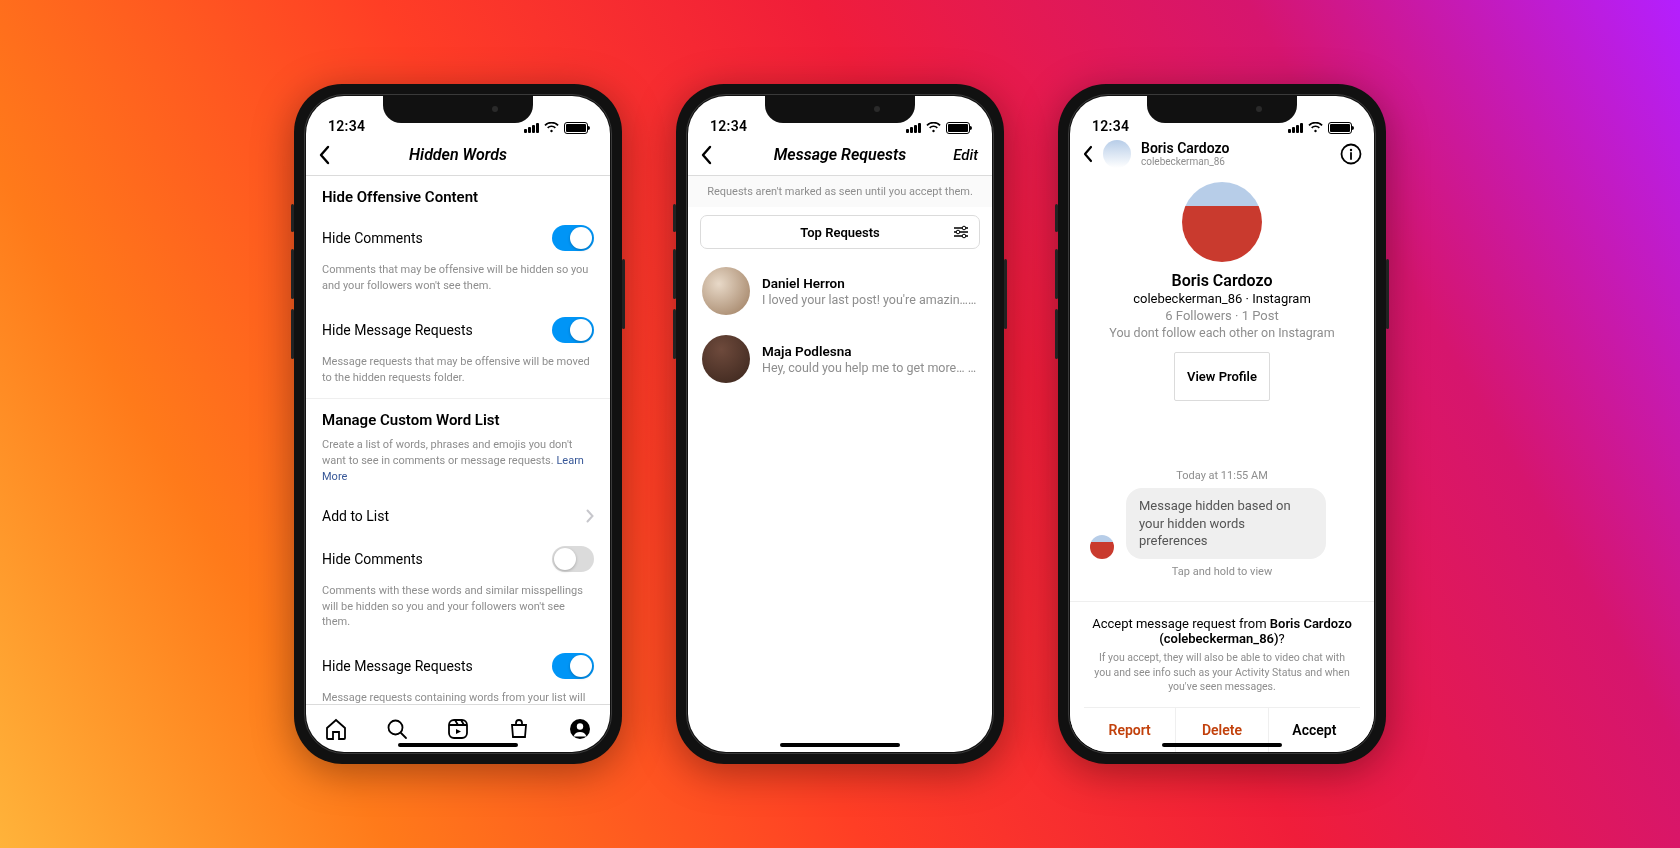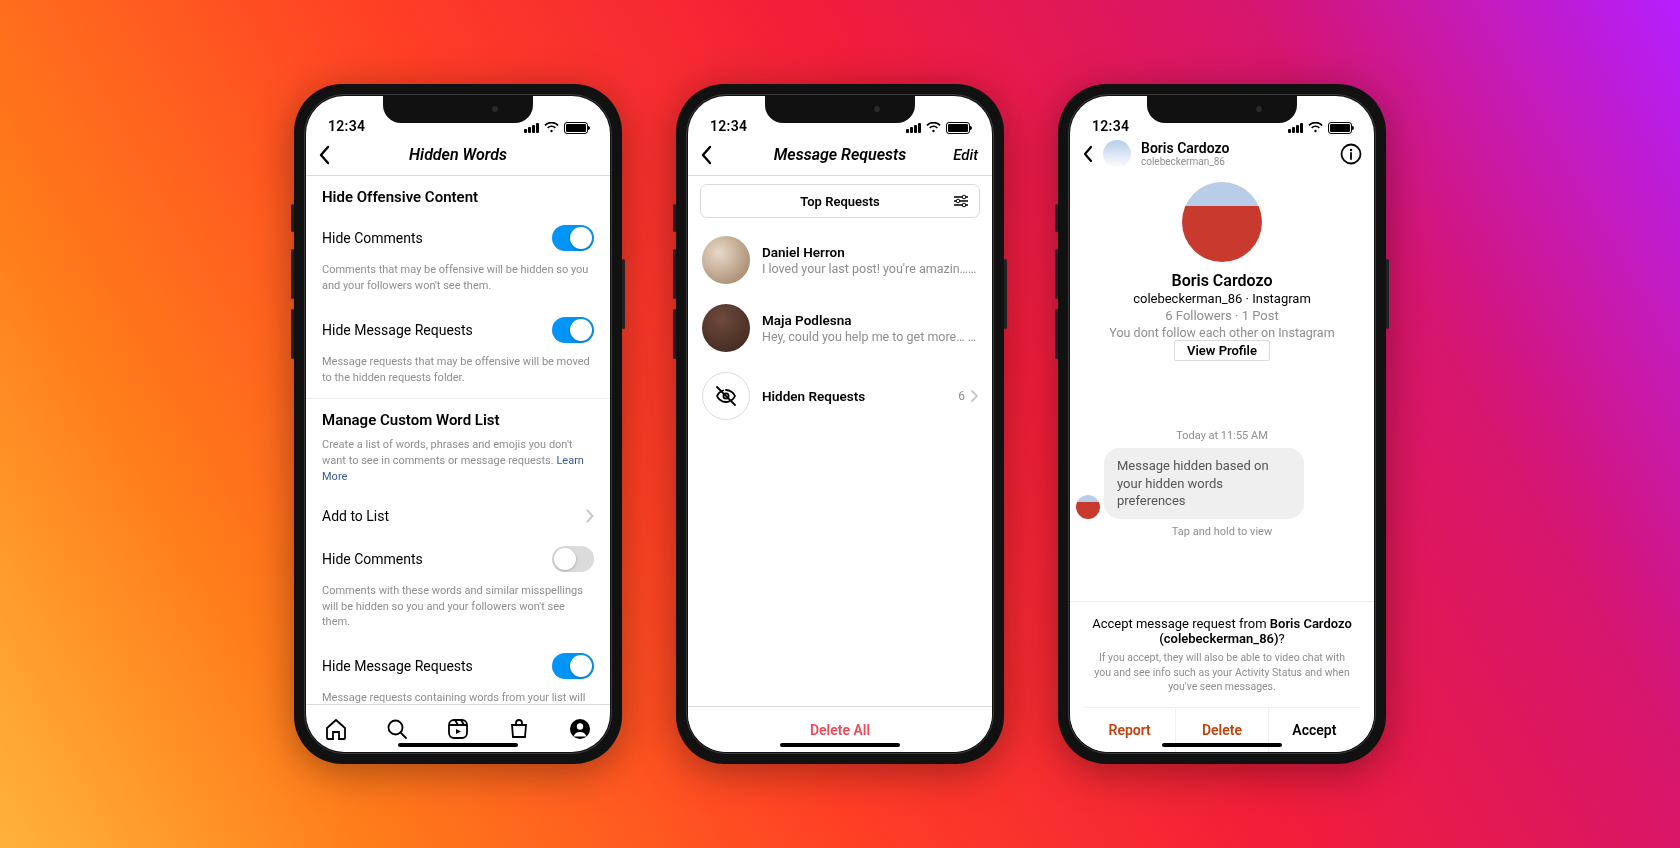--- a/index.html
+++ b/index.html
@@ -97,24 +97,24 @@
 .hdr3 .mini-av{width:28px;height:28px;border-radius:50%;background:linear-gradient(180deg,#b7cde8,#fff);}
 .hdr3 .t1{font-size:14px;font-weight:600;line-height:1.1;}
 .hdr3 .t2{font-size:10px;color:#8e8e8e;}
 .info-ico{margin-left:auto;cursor:pointer;}
 .profile-card{text-align:center;padding:8px 14px 0;}
 .big-av{width:80px;height:80px;border-radius:50%;margin:0 auto;background:linear-gradient(180deg,#b7cde8 30%, #c93a2e 30%);}
 .pc-name{font-size:16px;font-weight:600;margin-top:9px;}
 .pc-handle{font-size:13px;margin-top:1px;}
 .pc-stats{font-size:13px;color:#8e8e8e;margin-top:2px;}
 .pc-follow{font-size:12.5px;color:#8e8e8e;margin-top:2px;}
-.view-prof{display:inline-block;margin-top:0;padding:2px 12px;border:1px solid #dbdbdb;border-radius:2px;font-size:13px;font-weight:600;cursor:pointer;}
-.chat-area{padding:8px 6px;}
+.view-prof{display:inline-block;margin-top:12px;padding:16px 12px;border:1px solid #dbdbdb;border-radius:2px;font-size:13px;font-weight:600;cursor:pointer;}
+.chat-area{padding:8px 20px;}
 .ts{text-align:center;font-size:11px;color:#8e8e8e;margin:60px 0 6px;}
-.msg-row{display:flex;align-items:flex-end;gap:4px;}
+.msg-row{display:flex;align-items:flex-end;gap:12px;}
 .tiny-av{width:24px;height:24px;border-radius:50%;background:linear-gradient(180deg,#b7cde8 30%, #c93a2e 30%);flex-shrink:0;}
 .bubble{background:#efefef;border-radius:16px;padding:9px 13px;font-size:13px;color:#555;max-width:200px;line-height:1.35;}
 .tap-hold{text-align:center;font-size:11px;color:#8e8e8e;margin-top:6px;}
 .accept-box{
   position:absolute;bottom:0;left:0;right:0;background:#fff;border-top:1px solid #efefef;
   padding:14px 14px 0;text-align:center;
 }
 .accept-title{font-size:13px;}
 .accept-title b{font-weight:600;}
 .accept-help{font-size:10.5px;color:#8e8e8e;margin-top:5px;line-height:1.4;padding:0 6px;}
@@ -263,20 +263,21 @@
     </div>
     <div class="nav-bar">
       <div class="nav-back">
         <svg width="12" height="20" viewBox="0 0 12 20">
             <path d="M10 2L3 10l7 8" stroke="#000" stroke-width="2.4" fill="none" stroke-linecap="round" stroke-linejoin="round"></path>
           </svg>
       </div>
       <span class="nav-title">Message Requests</span>
       <span class="nav-edit">Edit</span>
     </div>
+    <div class="banner">Requests aren't marked as seen until you accept them.</div>
     <div class="pill">
       <span>Top Requests</span>
       <span class="filter-ico">
         <svg width="16" height="14" viewBox="0 0 16 14">
             <path d="M1 3h14M1 7h14M1 11h14" stroke="#000" stroke-width="1.3"></path>
             <circle cx="11" cy="3" r="1.8" fill="#fff" stroke="#000"></circle>
             <circle cx="5" cy="7" r="1.8" fill="#fff" stroke="#000"></circle>
             <circle cx="11" cy="11" r="1.8" fill="#fff" stroke="#000"></circle>
           </svg>
       </span>
@@ -289,42 +290,21 @@
         <div class="req-msg"><span>I loved your last post! you're amazin…</span> <span>· 2h</span></div>
       </div>
     </div>
     <div class="req-row">
       <div class="avatar" style="background:radial-gradient(circle at 40% 30%, #6e4a3c, #3a251c);"></div>
       <div class="req-text">
         <div class="req-name">Maja Podlesna</div>
         <div class="req-msg"><span>Hey, could you help me to get more…</span> <span>· 4h</span></div>
       </div>
     </div>
-    <div class="req-row">
-      <div class="avatar ring">
-        <svg width="24" height="24" viewBox="0 0 24 24">
-            <path d="M3 3l18 18" stroke="#000" stroke-width="1.8" stroke-linecap="round"></path>
-            <path d="M12 6c4.5 0 8 3.5 9 6-0.6 1.5-2 3.3-3.8 4.5M9 6.5C6 7.5 3.8 10 3 12c1 2.5 4.5 6 9 6 1.2 0 2.3-.2 3.3-.6" stroke="#000" stroke-width="1.8" fill="none" stroke-linecap="round"></path>
-            <circle cx="12" cy="12" r="2.6" stroke="#000" stroke-width="1.8" fill="none"></circle>
-          </svg>
-      </div>
-      <div class="req-text">
-        <div class="req-name">Hidden Requests</div>
-      </div>
-      <div class="req-meta">
-        <span>6</span>
-        <svg width="7" height="12" viewBox="0 0 7 12">
-            <path d="M1 1l5 5-5 5" stroke="#c7c7cc" stroke-width="1.8" fill="none" stroke-linecap="round"></path>
-          </svg>
-      </div>
-    </div>
-
-    <div class="footer-btn">
-      <span>Delete All</span>
-    </div>
+
     <div class="home-ind"></div>
   </div>
 </div>
 
 <div class="phone">
   <div class="side-btn sb1"></div>
     <div class="side-btn sb2"></div>
     <div class="side-btn sb3"></div>
     <div class="side-btn sb4"></div>
   <div class="screen">

